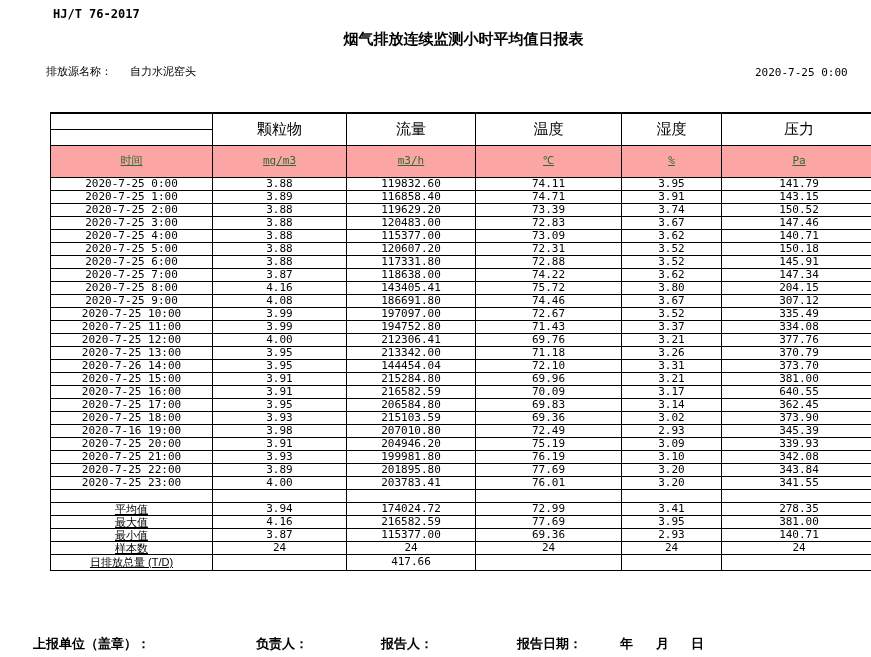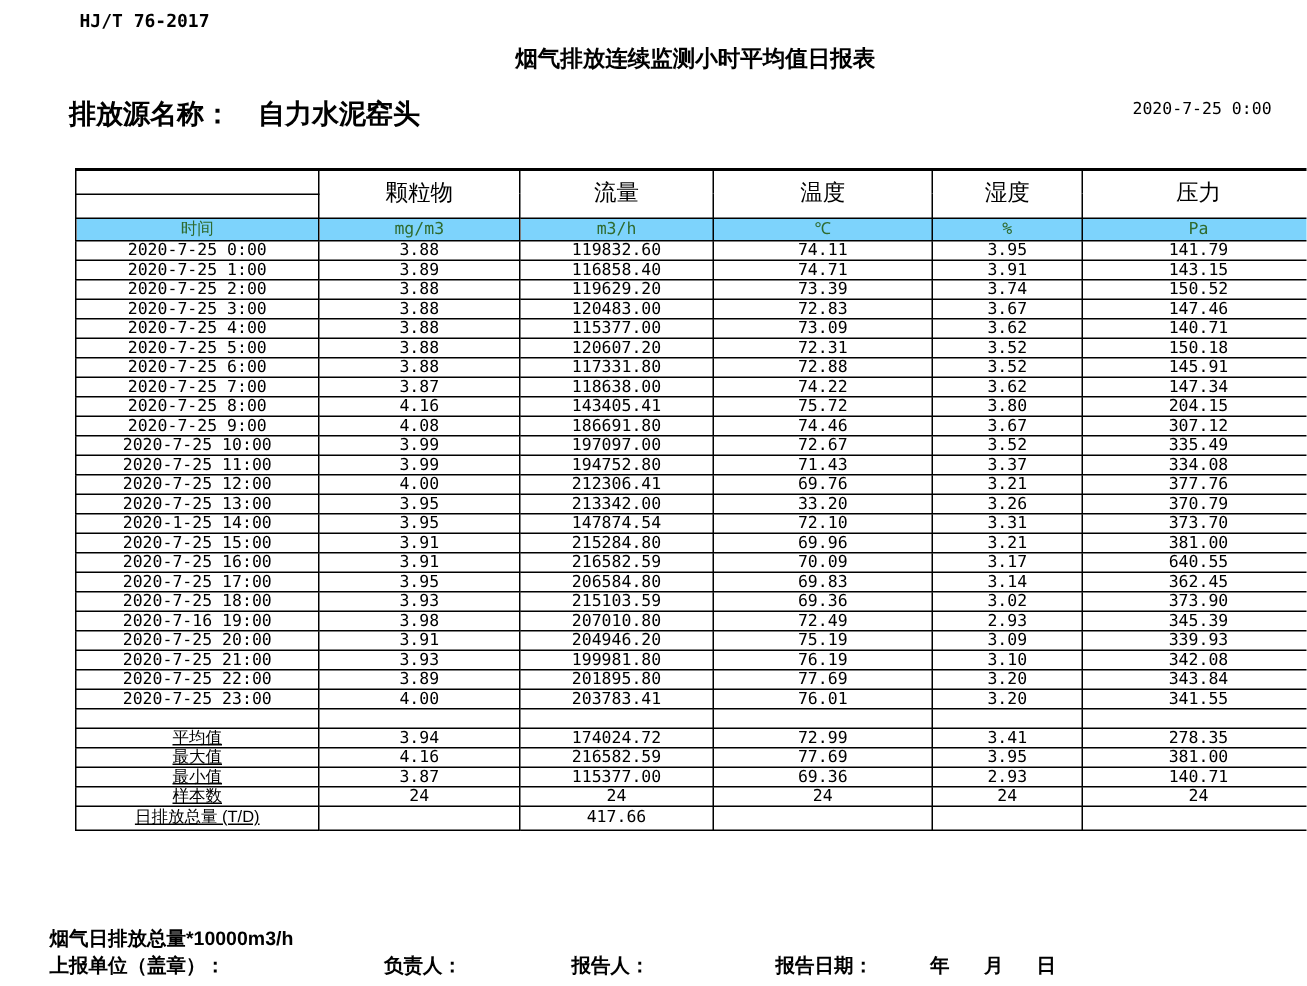--- a/index.html
+++ b/index.html
@@ -25,22 +25,22 @@
   .report-title {
     position: absolute;
     left: 0; right: 0; top: 30px;
     text-align: center;
     font-weight: bold;
     font-size: 15px;
   }
   .source-row {
     position: absolute;
     left: 18px; top: 64px;
-    font-weight: bold;
-    font-size: 18px;
+    font-weight: normal;
+    font-size: 11px;
   }
   .source-row .source-name { margin-left: 18px; }
   .report-datetime {
     position: absolute;
     left: 727px; top: 66px;
     font-size: 11px;
     font-family: "DejaVu Sans Mono", monospace;
   }
   table.report {
     position: absolute;
@@ -57,23 +57,24 @@
     vertical-align: middle;
     height: 13px;
     line-height: 12px;
     padding: 0 2px;
     overflow: hidden;
     white-space: nowrap;
   }
   table.report { border: 1px solid #000; border-top: 2px solid #000; }
   tr.h1 td, tr.h2 td { height: 16px; font-family: "Liberation Sans", sans-serif; font-size: 15px; }
   tr.green-row td {
-    height: 15px;
-    background: #7dd3fc;
+    height: 32px;
+    background: #fca5a5;
     color: #2f6b2f;
+    text-decoration: underline;
   }
   tr.spacer-row td { height: 13px; }
   td.summary-label { text-decoration: underline; font-family: "Liberation Sans", sans-serif; }
   tr.total-row td { height: 16px; }
   .footer-note {
     position: absolute;
     left: 5px; top: 617px;
     font-weight: bold;
     font-size: 13px;
   }
@@ -240,28 +241,28 @@
           <td>4.00</td>
           <td>212306.41</td>
           <td>69.76</td>
           <td>3.21</td>
           <td>377.76</td>
         </tr>
         <tr>
           <td>2020-7-25 13:00</td>
           <td>3.95</td>
           <td>213342.00</td>
-          <td>33.20</td>
+          <td>71.18</td>
           <td>3.26</td>
           <td>370.79</td>
         </tr>
         <tr>
-          <td>2020-1-25 14:00</td>
+          <td>2020-7-26 14:00</td>
           <td>3.95</td>
-          <td>147874.54</td>
+          <td>144454.04</td>
           <td>72.10</td>
           <td>3.31</td>
           <td>373.70</td>
         </tr>
         <tr>
           <td>2020-7-25 15:00</td>
           <td>3.91</td>
           <td>215284.80</td>
           <td>69.96</td>
           <td>3.21</td>
@@ -379,21 +380,20 @@
           <td class="summary-label">日排放总量 (T/D)</td>
           <td></td>
           <td>417.66</td>
           <td></td>
           <td></td>
           <td></td>
         </tr>
       </tbody>
   </table>
 
-  <div class="footer-note">烟气日排放总量*10000m3/h</div>
 
   <div class="footer-line">
     <span class="fl-unit">上报单位（盖章）：</span>
     <span class="fl-resp">负责人：</span>
     <span class="fl-reporter">报告人：</span>
     <span class="fl-date">报告日期：</span>
     <span class="fl-year">年</span>
     <span class="fl-month">月</span>
     <span class="fl-day">日</span>
   </div>

